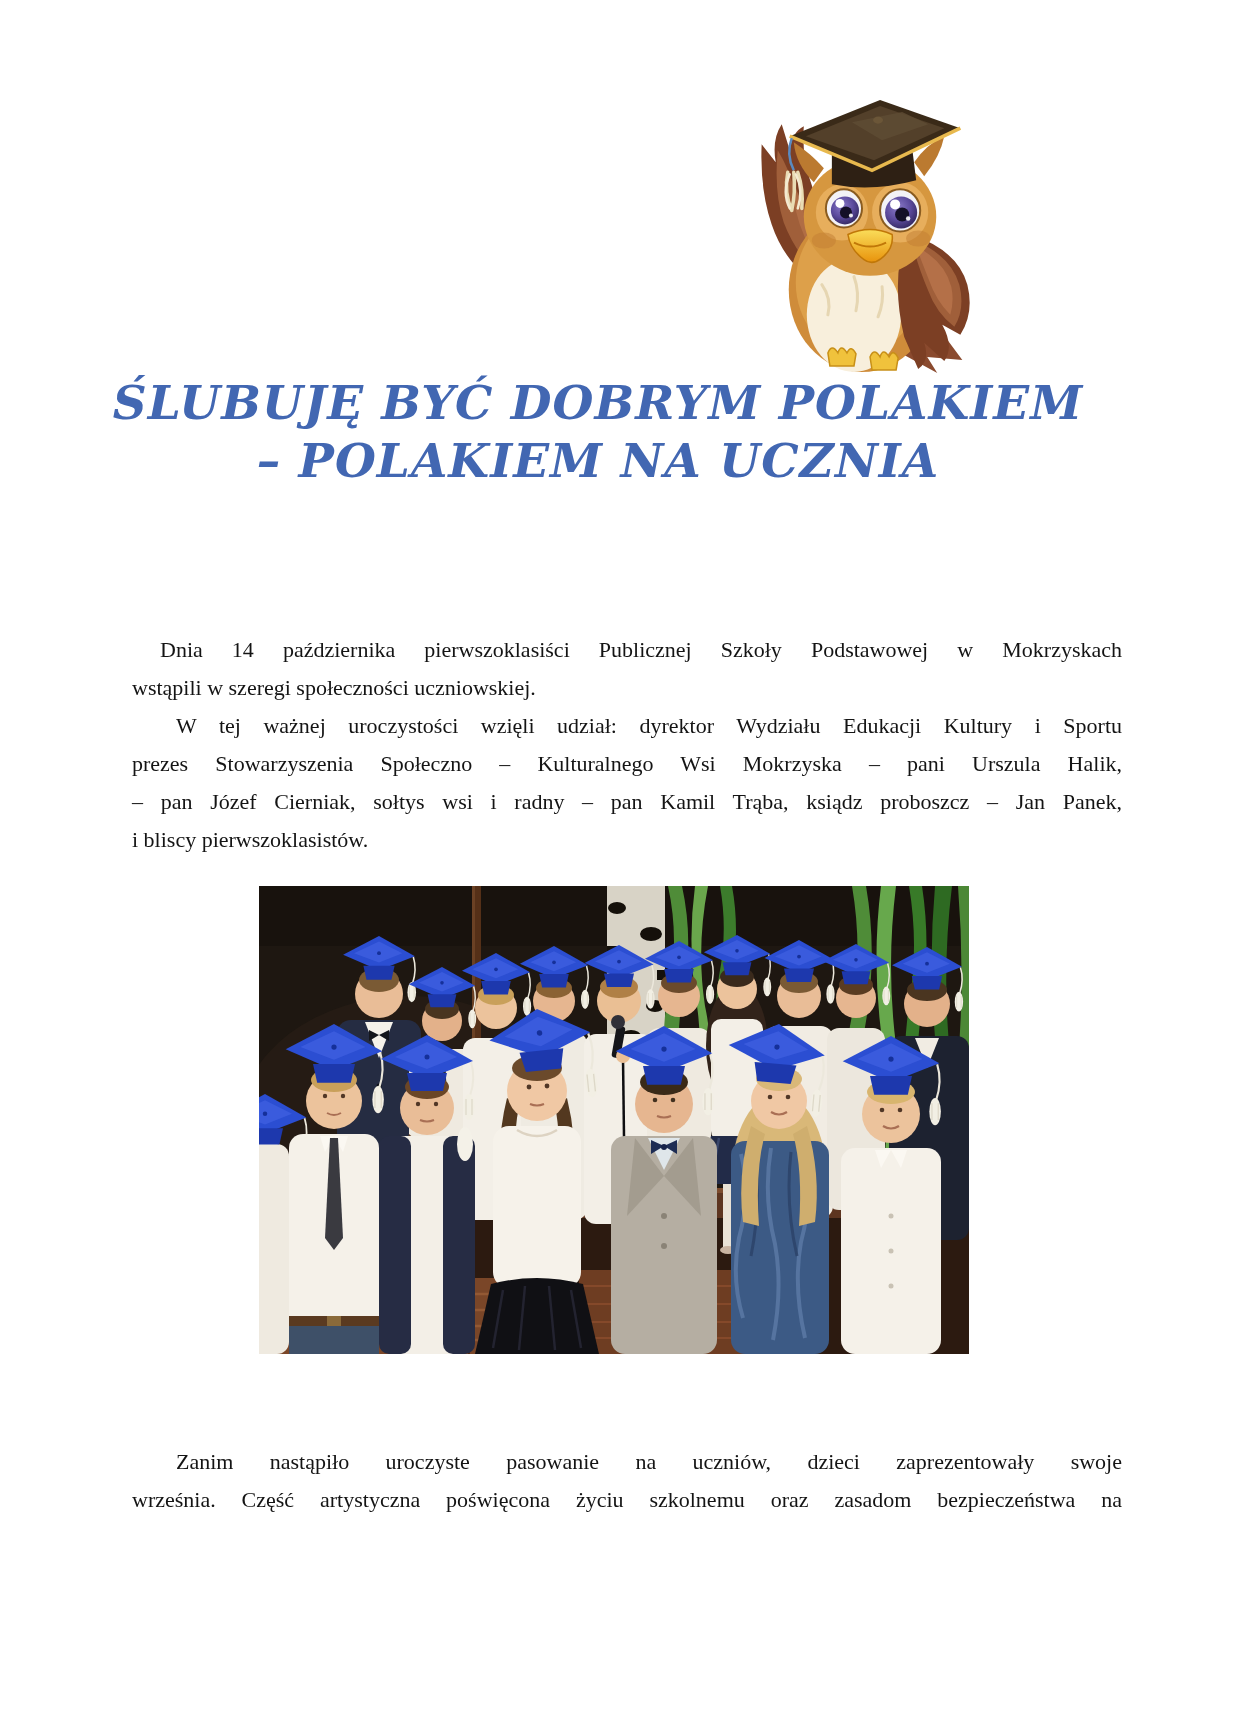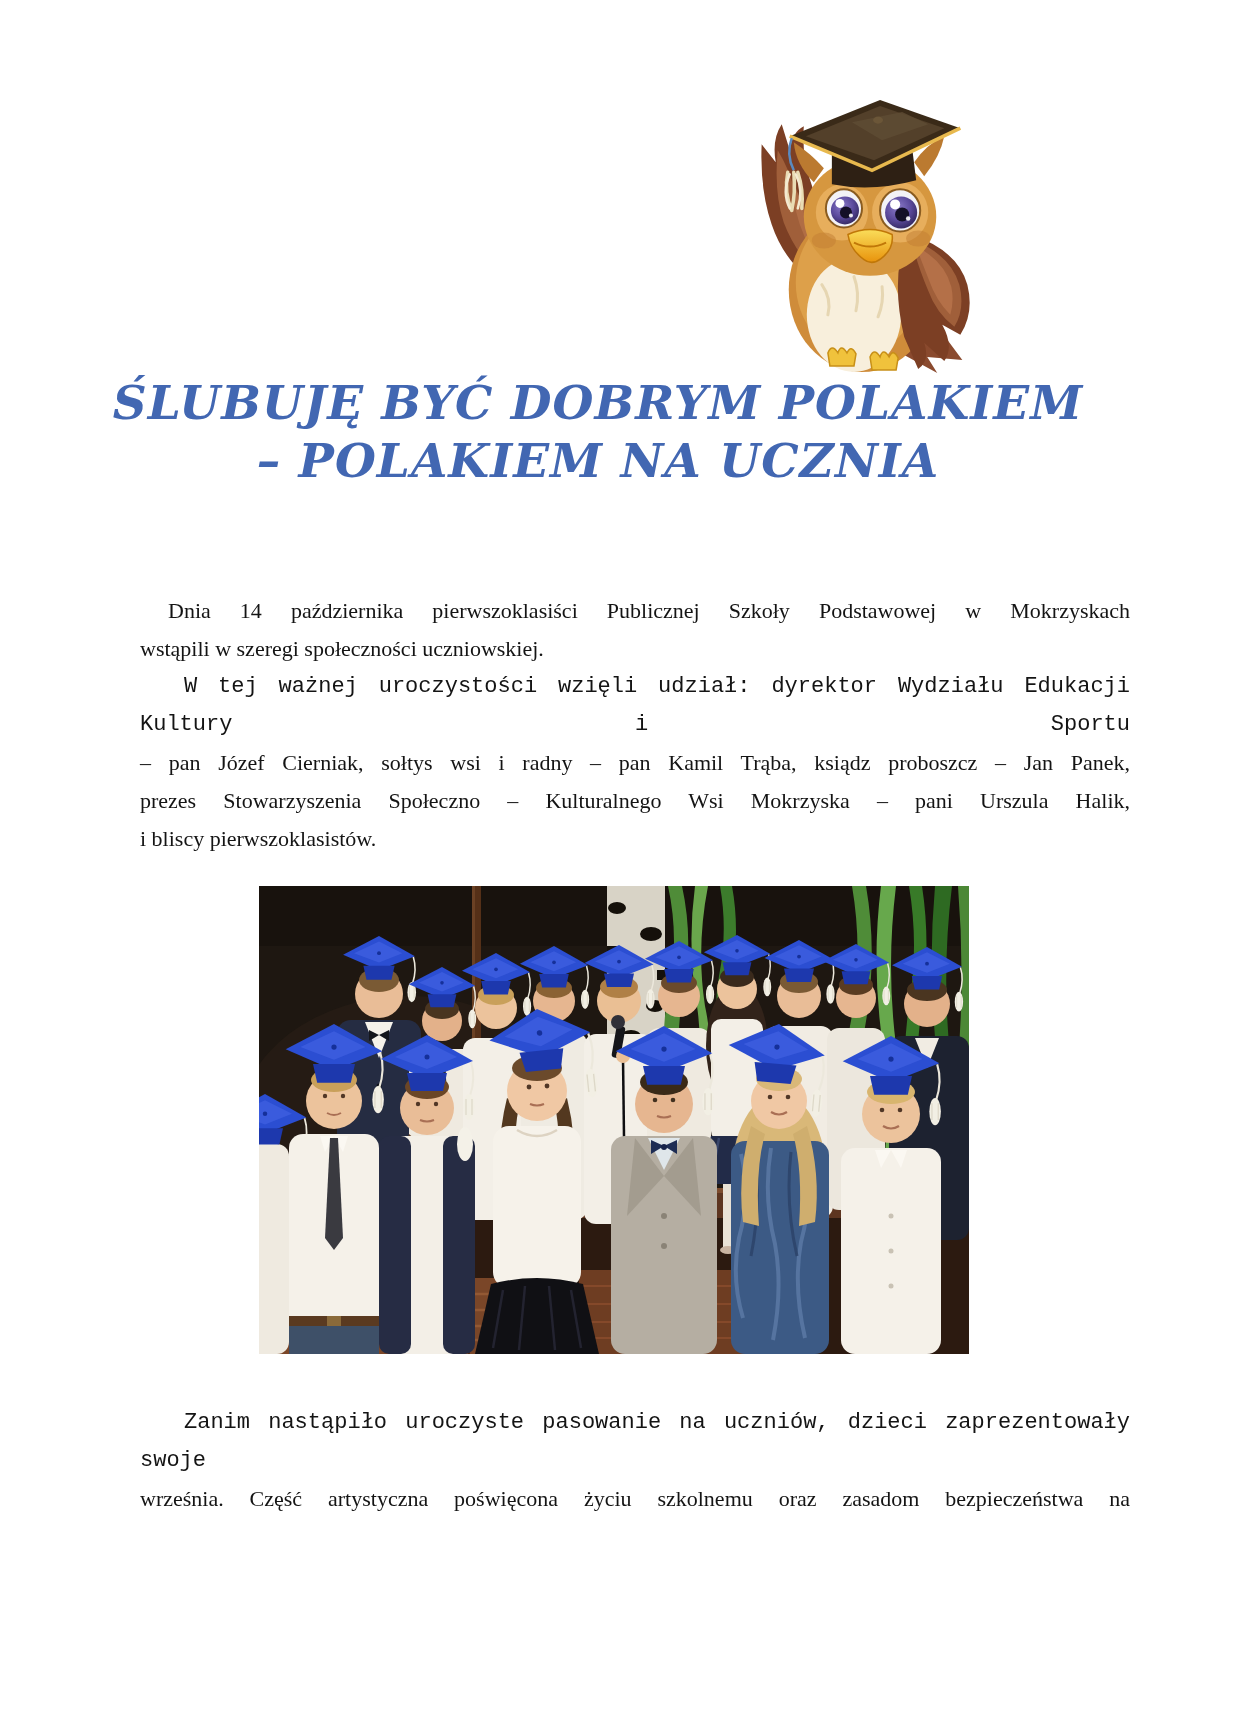--- a/index.html
+++ b/index.html
@@ -15,27 +15,27 @@
   #title-block{
     position:absolute;left:0;top:374px;width:1196px;
     text-align:center;
     font-family:"DejaVu Serif", serif;
     font-style:italic;font-weight:bold;
     font-size:47px;line-height:58px;
     color:#4267b2;
     letter-spacing:1px;
   }
   .para{
-    position:absolute;left:140px;width:990px;
-    font-size:22px;line-height:38px;color:#141414;
+    position:absolute;left:132px;width:990px;
+    font-size:22px;line-height:38px;color:#141414;margin-top:39px;
   }
   .t-line{text-align:justify;text-align-last:justify;}
   .t-line.last{text-align-last:left;}
   .t-line.indent-sm{text-indent:28px;}
-  .t-line.indent-lg{text-indent:44px;font-family:Liberation Mono, monospace;}
+  .t-line.indent-lg{text-indent:44px;}
   #p1{top:592px;}
   #p2{top:668px;}
   #p3{top:1404px;}
   #event-photo{position:absolute;left:259px;top:886px;width:710px;height:468px;}
 </style>
 </head>
 <body>
 
 <div id="page">
 
@@ -128,22 +128,22 @@
     <div>– POLAKIEM NA UCZNIA</div>
   </div>
 
   <div id="p1" class="para">
     <div class="t-line indent-sm">Dnia 14 października pierwszoklasiści Publicznej Szkoły Podstawowej w Mokrzyskach</div>
     <div class="t-line last">wstąpili w szeregi społeczności uczniowskiej.</div>
   </div>
 
   <div id="p2" class="para">
     <div class="t-line indent-lg">W tej ważnej uroczystości wzięli udział: dyrektor Wydziału Edukacji Kultury i Sportu</div>
+    <div class="t-line">prezes Stowarzyszenia Społeczno – Kulturalnego Wsi Mokrzyska – pani Urszula Halik,</div>
     <div class="t-line">– pan Józef Cierniak, sołtys wsi i radny – pan Kamil Trąba, ksiądz proboszcz – Jan Panek,</div>
-    <div class="t-line">prezes Stowarzyszenia Społeczno – Kulturalnego Wsi Mokrzyska – pani Urszula Halik,</div>
     <div class="t-line last">i bliscy pierwszoklasistów.</div>
   </div>
 
   <svg id="event-photo" viewBox="0 0 710 468" xmlns="http://www.w3.org/2000/svg">
     <defs>
       <g id="cap">
         <polygon points="-46,24 0,0 46,26 0,44" fill="#2b4ed2"></polygon>
         <polygon points="-32,22 0,7 30,22 0,34" fill="#4766e6" opacity="0.55"></polygon>
         <path d="M-20,38 L20,38 L16,56 L-16,56 Z" fill="#1d38ad"></path>
         <circle cx="0" cy="22" r="2.5" fill="#15309a"></circle>

